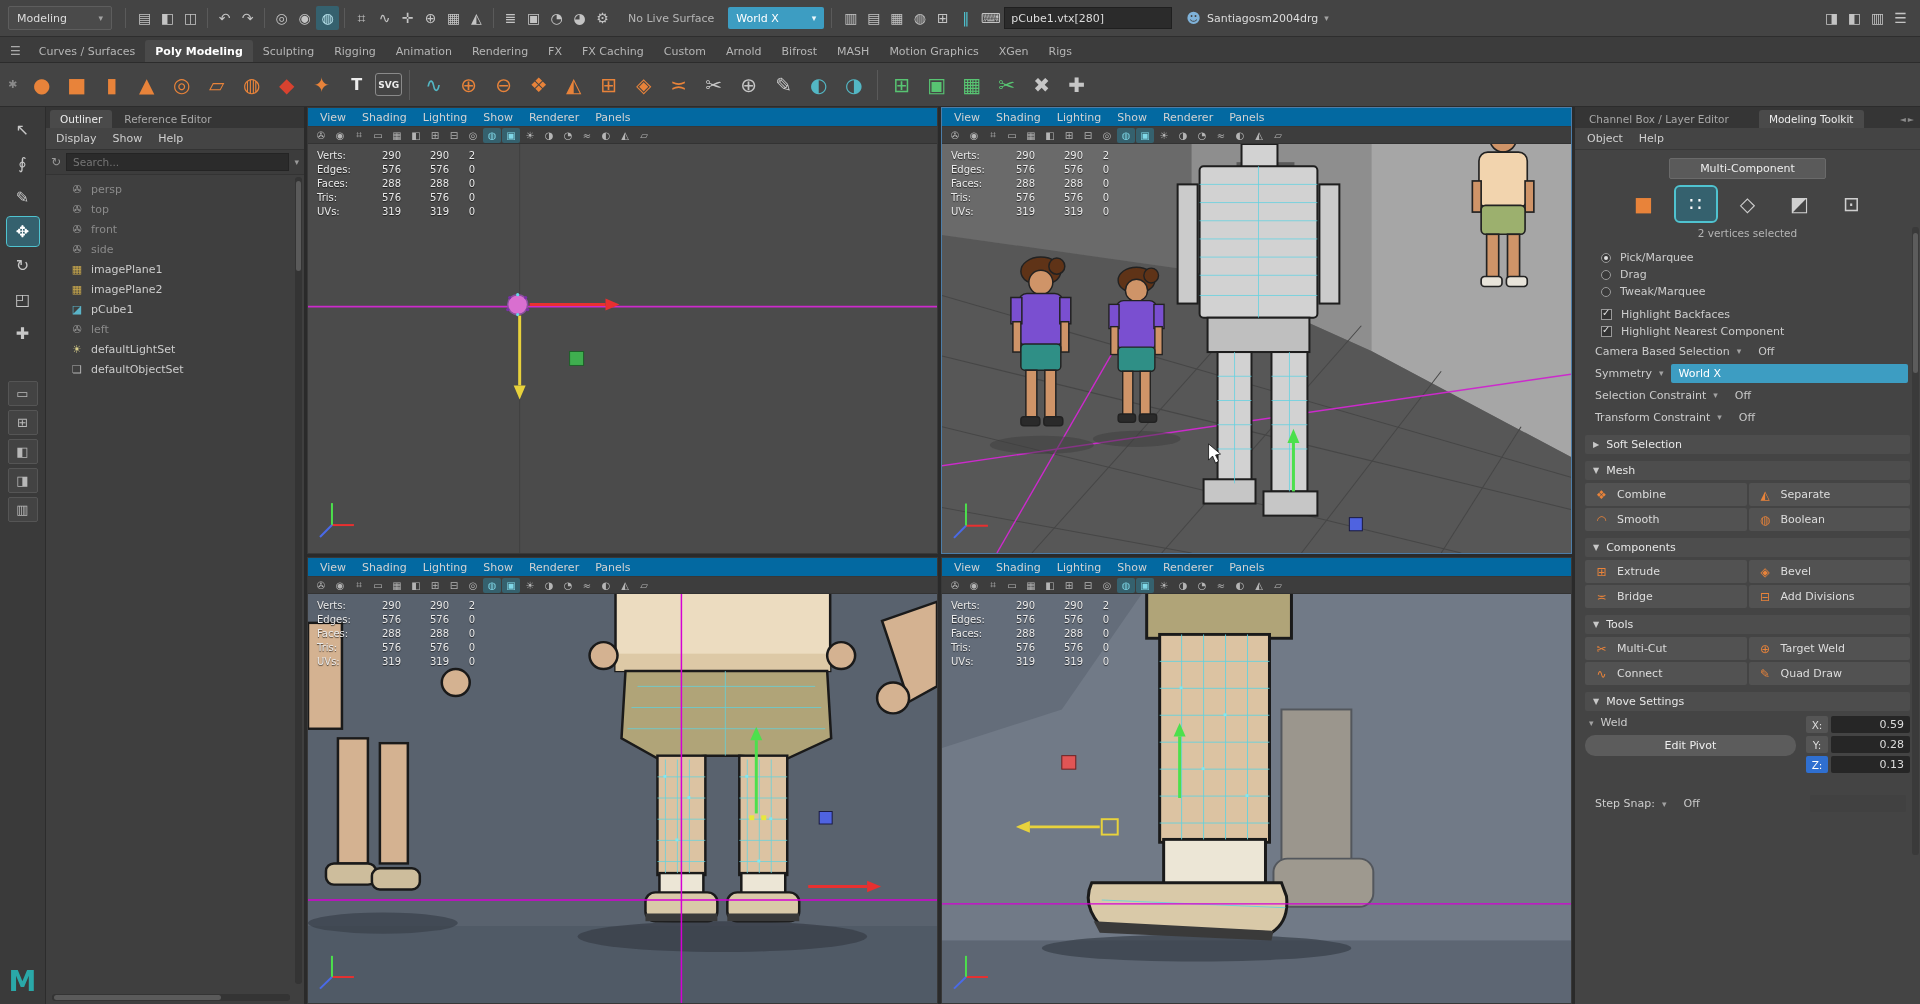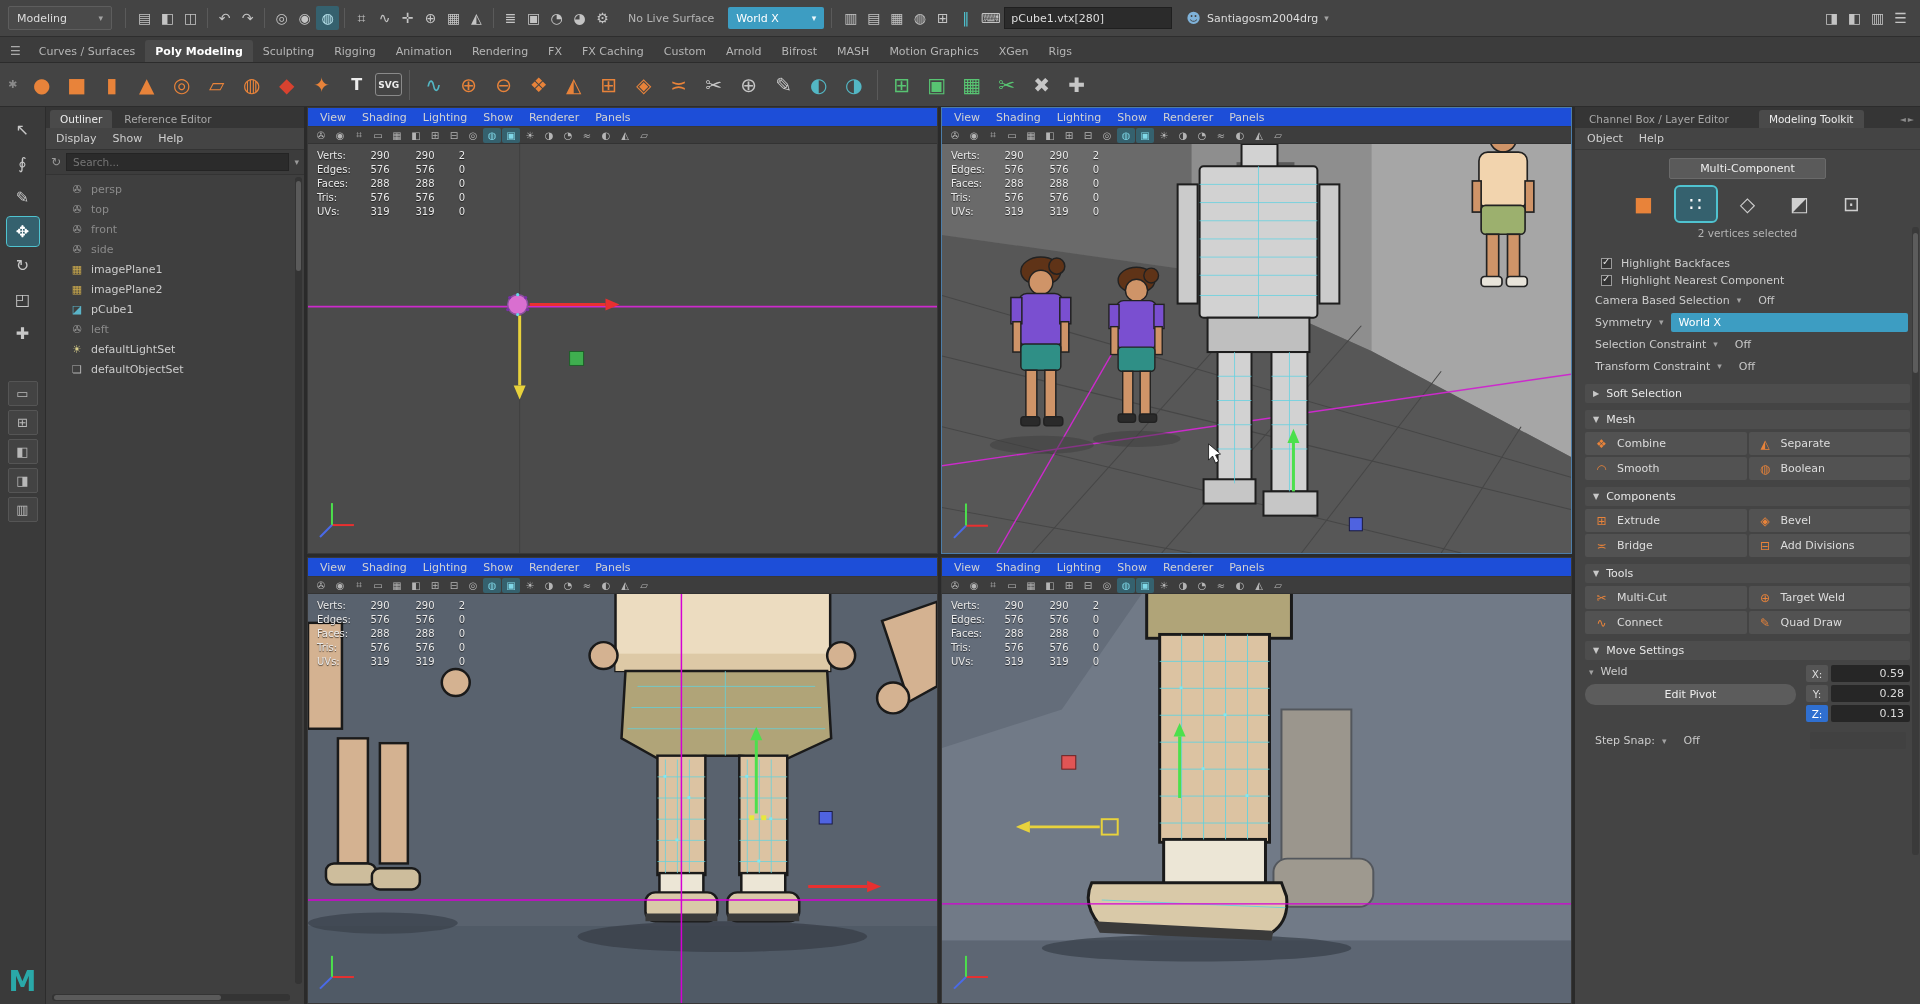--- a/index.html
+++ b/index.html
@@ -71,30 +71,30 @@
   .oitem.set .oicon{color:#b0b0b0}
   .vscroll{position:absolute;right:2px;top:70px;width:7px;height:calc(100% - 90px);background:#343434;border-radius:3px}
   .vscroll .thumb{position:absolute;top:4px;left:1px;width:5px;height:90px;background:#5a5a5a;border-radius:3px}
   .hscroll{position:absolute;bottom:3px;left:6px;width:calc(100% - 20px);height:7px;background:#343434;border-radius:3px}
   .hscroll .thumb{position:absolute;left:2px;top:1px;height:5px;width:70%;background:#5a5a5a;border-radius:3px}
 
   
   .viewports{flex:1;min-width:0;background:#2a2a2a;display:grid;grid-template-columns:1fr 1fr;grid-template-rows:1fr 1fr;gap:3px;padding:0 1px}
   .viewport{display:flex;flex-direction:column;background:#444;min-width:0;min-height:0;border:1px solid #383838}
   .viewport.active{border:1px solid #4d7da8}
-  .vp-menubar{height:19px;display:flex;align-items:center;background:#1d4ed8;padding:0 4px;border-bottom:1px solid #383838;flex:0 0 auto}
+  .vp-menubar{height:19px;display:flex;align-items:center;background:#0369a1;padding:0 4px;border-bottom:1px solid #383838;flex:0 0 auto}
   .vp-menu{padding:0 8px;color:#d2d2d2}
   .vp-icons{height:17px;background:#3d3d3d;display:flex;align-items:center;padding:0 4px;gap:1px;border-bottom:1px solid #333;flex:0 0 auto;overflow:hidden}
   .vp-ic{width:18px;height:15px;font-size:10px;color:#b4b4b4;display:flex;align-items:center;justify-content:center;border-radius:2px;flex:0 0 auto}
   .vp-ic.on{background:#35616e;color:#7fd8e8}
   .vp-canvas{flex:1;position:relative;overflow:hidden;min-height:0}
   .vp-canvas svg{position:absolute;inset:0;width:100%;height:100%;display:block}
   .hud{position:absolute;top:6px;left:9px;display:flex;flex-direction:column;gap:3px;font-size:10px;color:#eaeaea;text-shadow:0 1px 1px rgba(0,0,0,.65)}
   .hud-row{display:grid;grid-template-columns:42px 42px 48px 26px}
-  .hud-row .num{text-align:center}
+  .hud-row .num{text-align:right}
 
   
   .rightpanel{width:347px;background:#444;display:flex;flex-direction:column;border-left:2px solid #2a2a2a;flex:0 0 auto;position:relative}
   .rp-menus{display:flex;gap:16px;padding:4px 12px;color:#cfcfcf;background:#444;border-bottom:1px solid #383838}
   .rp-body{flex:1;padding:8px 10px 4px;display:flex;flex-direction:column;overflow:hidden}
   .mc-btn{align-self:center;background:#5a5a5a;border:1px solid #6a6a6a;border-radius:2px;padding:3px 30px;color:#eee;margin-bottom:8px}
   .modes{display:flex;justify-content:center;gap:12px;margin-bottom:6px}
   .mode{width:40px;height:34px;display:flex;align-items:center;justify-content:center;font-size:20px;color:#cfcfcf;border-radius:4px}
   .mode.orange{color:#e8833a}
   .mode.active{background:#35616e;outline:2px solid #4fc3d0;color:#fff}
@@ -116,21 +116,21 @@
   .tk-btn .g{color:#e8833a;font-size:12px;width:13px;text-align:center;flex:0 0 auto}
   .move-grid{display:flex;gap:10px;margin-top:5px;align-items:flex-start}
   .move-left{flex:1;display:flex;flex-direction:column;gap:6px}
   .world-dd{display:flex;align-items:center;gap:7px;padding-left:4px;color:#ccc}
   .pivot-btn{background:#5c5c5c;border-radius:10px;height:21px;display:flex;align-items:center;justify-content:center;color:#eee}
   .axes{display:flex;flex-direction:column;gap:3px;width:104px;flex:0 0 auto}
   .axis-row{display:flex;gap:3px;align-items:center}
   .axis-label{width:22px;height:17px;background:#555;color:#ddd;display:flex;align-items:center;justify-content:center;font-size:10.5px;border-radius:2px;flex:0 0 auto}
   .axis-row.z .axis-label{background:#2f6fd0;color:#fff}
   .axis-val{flex:1;background:#262626;height:17px;display:flex;align-items:center;justify-content:flex-end;padding:0 6px;color:#ddd;border-radius:2px}
-  .step-row{display:flex;align-items:center;gap:7px;margin-top:10px;padding-left:10px;color:#ccc}
+  .step-row{display:flex;align-items:center;gap:7px;margin-top:22px;padding-left:10px;color:#ccc}
   .step-field{margin-left:auto;margin-right:4px;width:96px;height:17px;background:#3d3d3d;border-radius:2px;opacity:.45}
   .rp-scrollbar{position:absolute;right:1px;top:120px;width:7px;height:70%;background:#3a3a3a;border-radius:3px}
   .rp-scrollbar .thumb{position:absolute;top:6px;left:1px;width:5px;height:140px;background:#5c5c5c;border-radius:3px}
 </style>
 </head>
 <body>
 
 <div class="app">
 
   <div class="topbar">
@@ -888,20 +888,34 @@
 
         <div class="modes">
             <span class="mode orange">■</span>
             <span class="mode active">∷</span>
             <span class="mode">◇</span>
             <span class="mode">◩</span>
             <span class="mode">⊡</span>
           </div>
         <div class="sel-status">2 vertices selected</div>
 
+        <div>
+            <div class="opt-row checked">
+            <span class="radio"></span>
+            <span>Pick/Marquee</span>
+          </div>
+            <div class="opt-row">
+            <span class="radio"></span>
+            <span>Drag</span>
+          </div>
+            <div class="opt-row">
+            <span class="radio"></span>
+            <span>Tweak/Marquee</span>
+          </div>
+          </div>
         <div class="opts-gap"></div>
         <div>
             <div class="opt-row checked">
             <span class="checkbox"></span>
             <span>Highlight Backfaces</span>
           </div>
             <div class="opt-row checked">
             <span class="checkbox"></span>
             <span>Highlight Nearest Component</span>
           </div>

